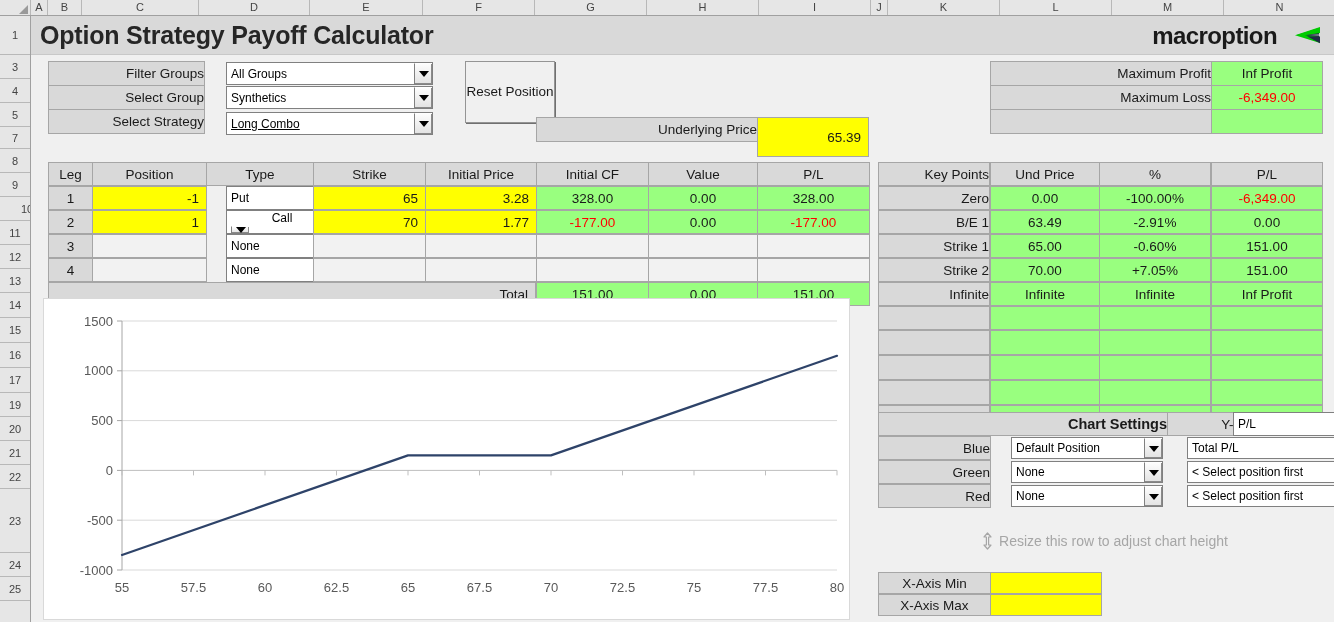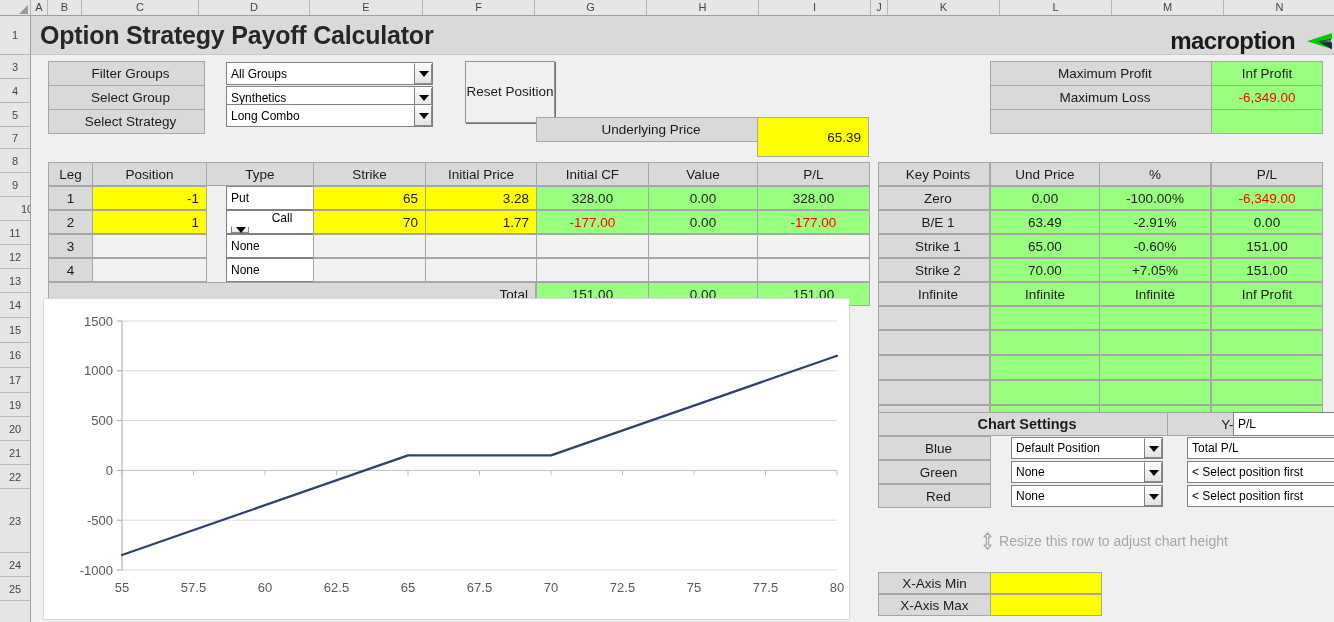--- a/index.html
+++ b/index.html
@@ -70,40 +70,40 @@
     display: flex;
     align-items: center;
     overflow: hidden;
     white-space: nowrap;
   }
   .gray   { background: #d9d9d9; border: 1px solid #a6a6a6; }
   .green  { background: #99ff7f; border: 1px solid #a6a6a6; }
   .yellow { background: #ffff00; border: 1px solid #a6a6a6; }
   .blank  { background: #f2f2f2; border: 1px solid #a6a6a6; }
   .right  { justify-content: flex-end; padding-right: 7px; }
-  .left   { justify-content: center; padding-left: 8px; }
+  .left   { justify-content: flex-end; padding-left: 8px; }
   .center { justify-content: center; }
   .neg    { color: #ff0000; }
 
   
   .title-band {
     position: absolute; left: 0px; top: 0px;
     width: 1303px; height: 39px;
     background: #d9d9d9;
     border-bottom: 1px solid #c8c8c8;
   }
   .title-text {
     position: absolute; left: 9px; top: 0; height: 39px;
     display: flex; align-items: center;
     font-size: 25px; font-weight: bold; color: #262626;
     letter-spacing: -0.2px;
   }
   .logo-wrap {
-    position: absolute; right: 1px; top: 0; height: 39px;
-    display: flex; align-items: flex-end; gap: 2px;
+    position: absolute; right: 13px; top: 0; height: 39px;
+    display: flex; align-items: center; gap: 8px;
   }
   .logo-text {
     font-size: 24px; font-weight: bold; color: #1a1a1a; letter-spacing: -0.6px;
   }
   .logo-mark { width: 36px; height: 26px; flex: none; }
 
   
   .ddl {
     position: absolute;
     background: #ffffff;
@@ -237,21 +237,21 @@
         </div>
         <div class="ddl" style="left: 175px; top: 70px; width: 207px; height: 23px;">
           <div class="val">Synthetics</div>
           <div class="arrow">
             <i></i>
           </div>
         </div>
         <div class="cell gray left" style="left: 17px; top: 93px; width: 157px; height: 25px;">
           <span>Select Strategy</span>
         </div>
-        <div class="ddl" style="left: 175px; top: 88px; width: 207px; height: 23px;">
+        <div class="ddl" style="left: 175px; top: 96px; width: 207px; height: 23px; text-decoration: underline;">
           <div class="val">Long Combo</div>
           <div class="arrow">
             <i></i>
           </div>
         </div>
       </div>
 
     <div class="btn" style="left:434px; top:45px; width:90px; height:62px;">
       <span>Reset Position</span>
     </div>

